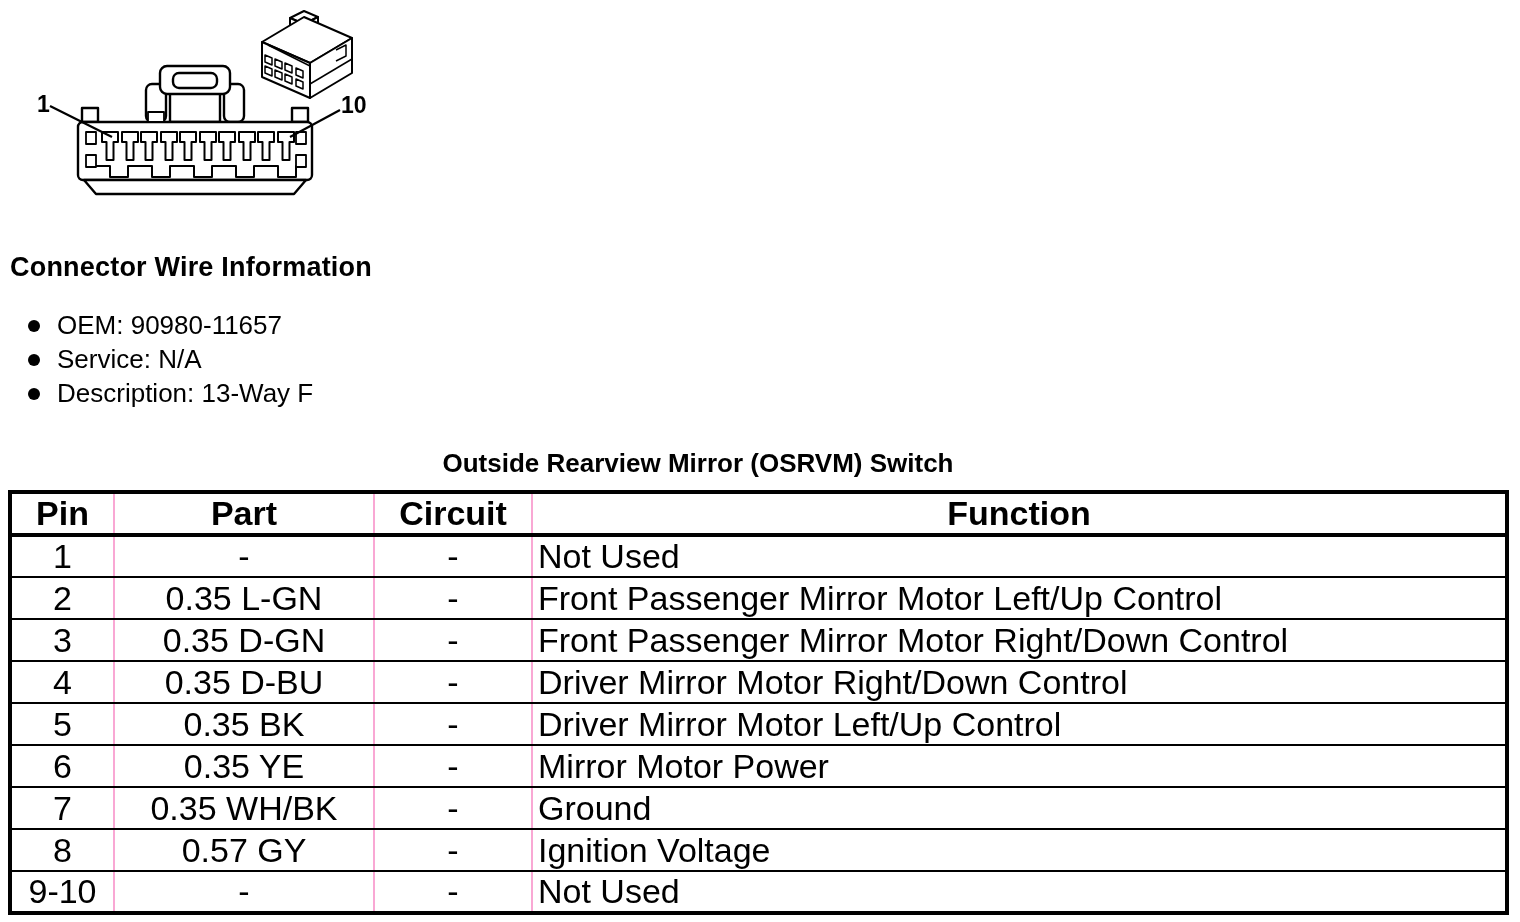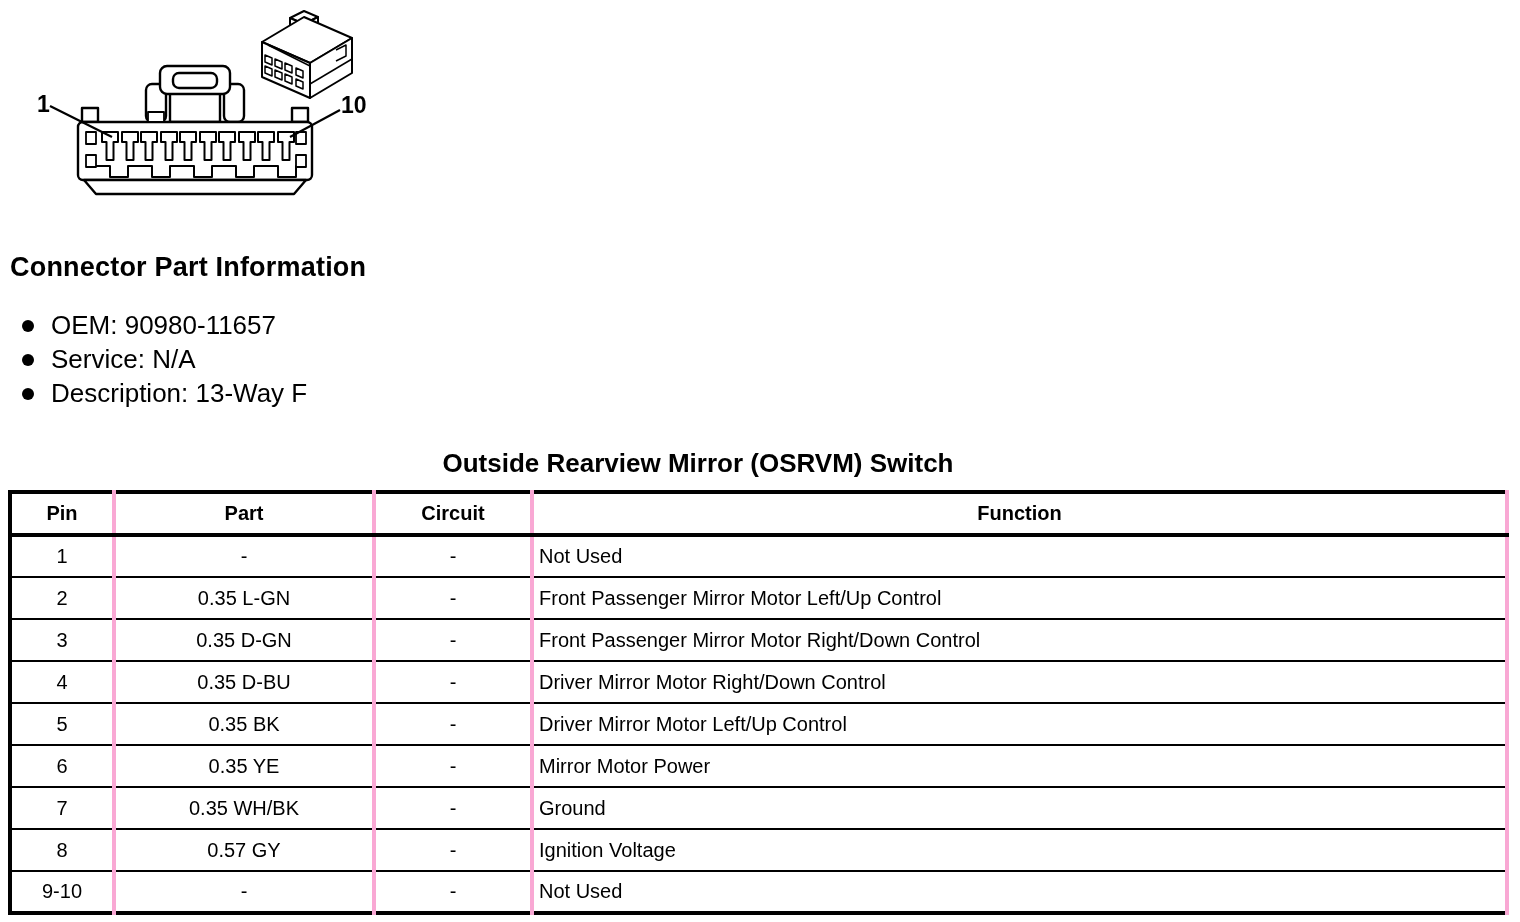--- a/index.html
+++ b/index.html
@@ -19,21 +19,21 @@
 
   
   #part-info-heading {
     left: 10px; top: 252px;
     font-size: 27px; font-weight: bold;
     letter-spacing: 0.2px;
   }
 
   
   #bullet-list {
-    left: 22px; top: 310px;
+    left: 28px; top: 310px;
     list-style: none;
   }
   #bullet-list li {
     display: flex; align-items: center;
     font-size: 26px;
     height: 30px;
     margin-bottom: 4px;
   }
   .bullet-dot {
     width: 12px; height: 12px;
@@ -52,22 +52,22 @@
   
   #pinout-table {
     left: 8px; top: 490px;
     width: 1497px;
     border-collapse: collapse;
     table-layout: fixed;
     border: 4px solid #000;
   }
   #pinout-table th, #pinout-table td {
     border-left: 2px solid #000;
-    border-right: 4px solid #f9a8d4;
-    font-size: 20px;
+    border-right: 2px solid #f9a8d4;
+    font-size: 34px;
     background: #fff;
     vertical-align: middle;
     overflow: hidden;
     white-space: nowrap;
   }
   #pinout-table th {
     height: 43px;
     font-weight: bold;
     text-align: center;
     border-bottom: 4px solid #000;
@@ -156,21 +156,21 @@
 
     <g>
       <line x1="50" y1="106" x2="112" y2="137" stroke="#000" stroke-width="2.2"></line>
       <line x1="340" y1="110" x2="290" y2="137" stroke="#000" stroke-width="2.2"></line>
       <text x="37" y="112" font-size="23" font-weight="bold" font-family="Liberation Sans, sans-serif">1</text>
       <text x="341" y="113" font-size="23" font-weight="bold" font-family="Liberation Sans, sans-serif">10</text>
     </g>
   </svg>
 </div>
 
-<div class="abs" id="part-info-heading">Connector Part Information</div>
+<div class="abs" id="part-info-heading">Connector Wire Information</div>
 
 <ul class="abs" id="bullet-list">
   <li>
     <span class="bullet-dot"></span>
     <span>OEM: 90980-11657</span>
   </li>
   <li>
     <span class="bullet-dot"></span>
     <span>Service: N/A</span>
   </li>

